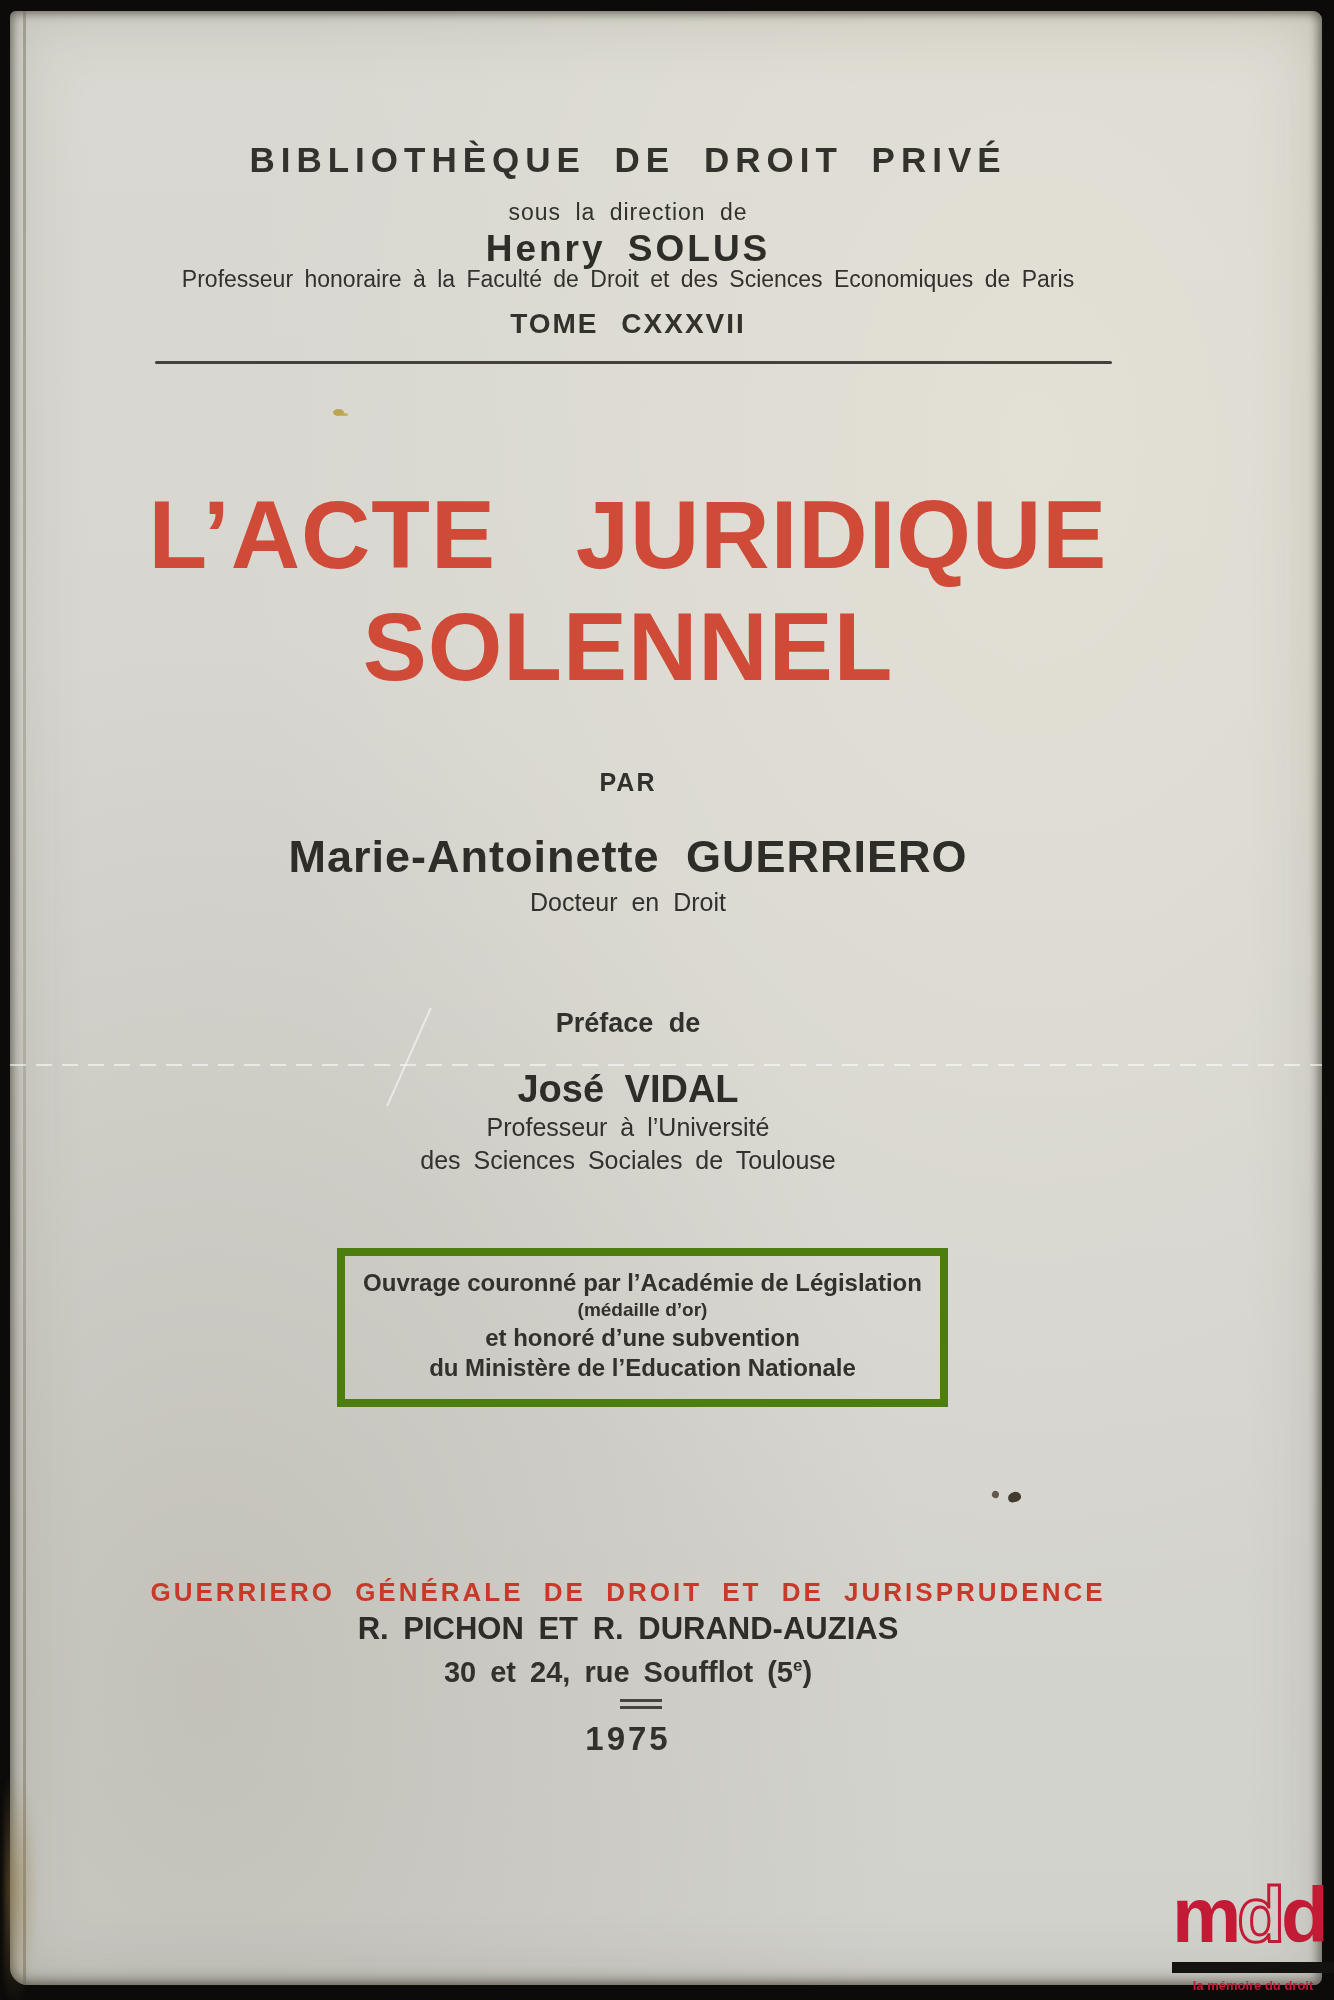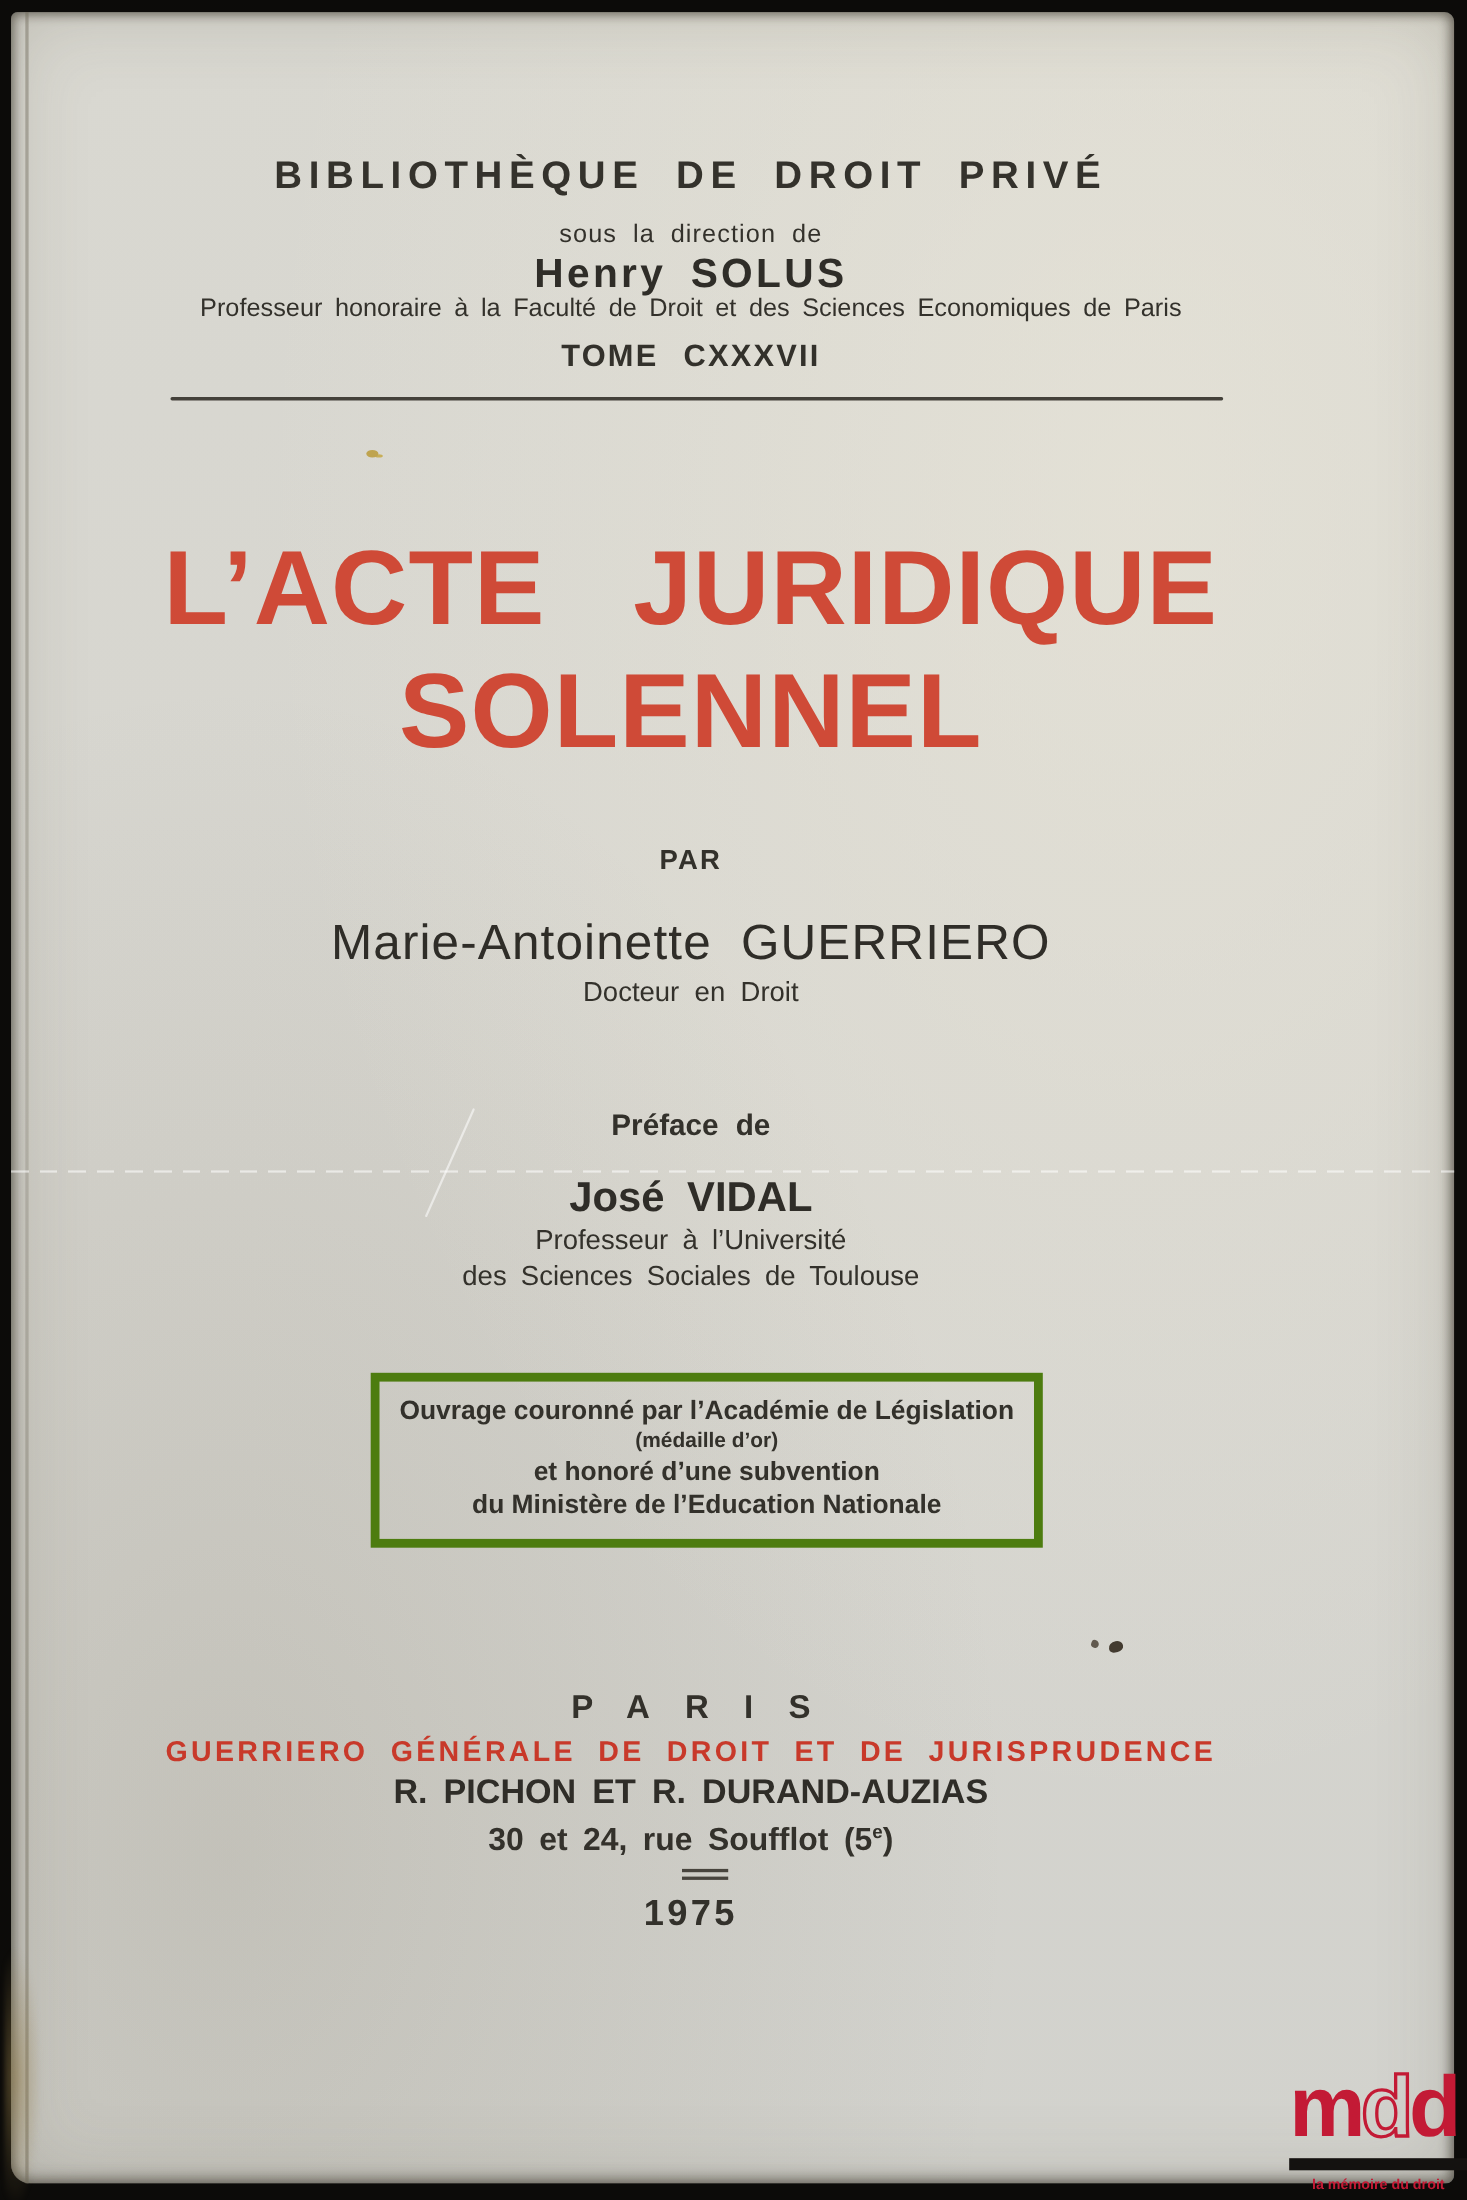--- a/index.html
+++ b/index.html
@@ -60,21 +60,21 @@
   .director-name  {top:228px;font-size:37px;font-weight:bold;letter-spacing:3px;word-spacing:9px;color:#2f2d28;}
   .director-title {top:266px;font-size:23px;word-spacing:5px;}
   .tome           {top:308px;font-size:28px;font-weight:bold;letter-spacing:2px;word-spacing:13px;}
   .rule{position:absolute;left:141px;top:361px;width:957px;height:3px;background:#44413a;border-radius:2px;}
 
   .main-title{
     top:479px;font-size:96px;line-height:112px;font-weight:bold;
     word-spacing:52px;letter-spacing:1px;color:var(--title-red,#cf4a37);
   }
   .by-label      {top:768px;font-size:25px;font-weight:bold;letter-spacing:2px;}
-  .author-name   {top:831px;font-size:45px;font-weight:normal;letter-spacing:1px;word-spacing:13px;color:#2f2d28;}
+  .author-name   {top:831px;font-size:45px;font-weight:bold;letter-spacing:1px;word-spacing:13px;color:#2f2d28;}
   .author-degree {top:888px;font-size:25px;word-spacing:7px;}
 
   .preface-label {top:1008px;font-size:27px;font-weight:bold;word-spacing:8px;}
   .preface-name  {top:1068px;font-size:38px;font-weight:bold;word-spacing:10px;color:#2f2d28;}
   .preface-title {top:1111px;font-size:25px;line-height:33px;word-spacing:6px;white-space:normal;}
 
   .award-box{
     position:absolute;left:323px;top:1248px;width:595px;height:131px;
     border:8px solid #4d7c0f;text-align:center;color:#33312b;
     padding-top:12px;box-sizing:content-box;
@@ -161,21 +161,20 @@
       <div>des Sciences Sociales de Toulouse</div>
     </div>
 
     <div class="award-box">
       <div class="award-line1">Ouvrage couronné par l’Académie de Législation</div>
       <div class="award-line2">(médaille d’or)</div>
       <div class="award-line3">et honoré d’une subvention</div>
       <div class="award-line4">du Ministère de l’Education Nationale</div>
     </div>
 
-    <div class="tblock imprint-city">PARIS</div>
 
     <div class="tblock imprint-publisher">GUERRIERO GÉNÉRALE DE DROIT ET DE JURISPRUDENCE</div>
 
     <div class="tblock imprint-publisher2">R. PICHON ET R. DURAND-AUZIAS</div>
 
     <div class="tblock imprint-address"><span>30 et 24, rue Soufflot (5</span><sup>e</sup><span>)</span></div>
 
     <div class="imprint-divider"></div>
 
     <div class="tblock imprint-year">1975</div>

